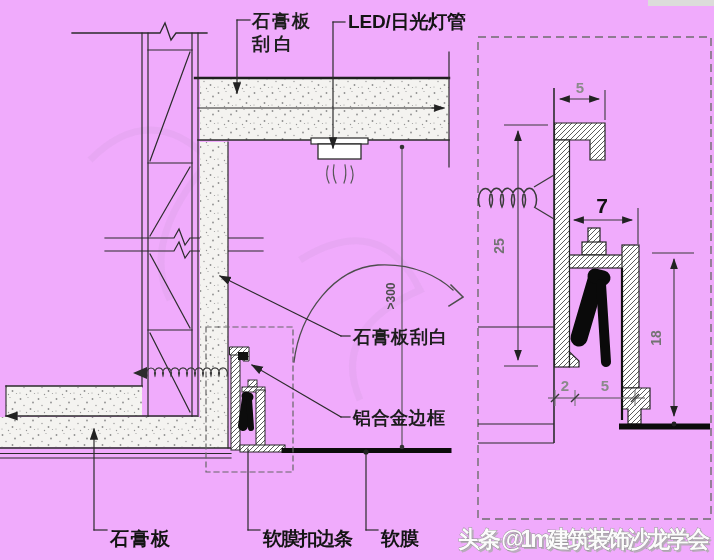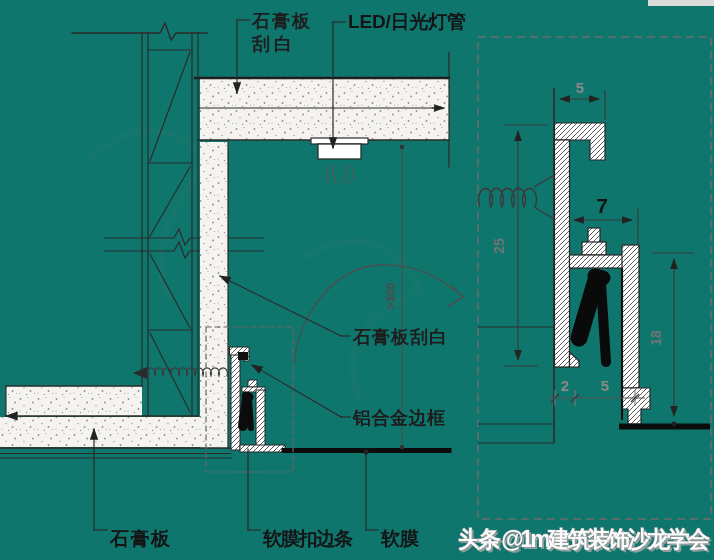--- a/index.html
+++ b/index.html
@@ -1,16 +1,16 @@
 <!DOCTYPE html>
 <html><head>
 <meta charset="utf-8">
 <style>
   html,body{margin:0;padding:0;background:#ffffff;}
-  .stage{position:relative;width:714px;height:560px;background:#0f766e;overflow:hidden;
+  .stage{position:relative;width:714px;height:560px;background:#f0abfc;overflow:hidden;
          font-family:"Liberation Sans","DejaVu Sans",sans-serif;}
   svg{display:block;}
   text{font-family:"Liberation Sans","DejaVu Sans",sans-serif;}
   .lbl{font-size:18px;font-weight:700;fill:#1d1d1d;}
   .lbl-big{font-size:19px;font-weight:700;fill:#141414;}
   .dim-gray{font-size:15px;fill:#8a8a8a;font-weight:600;}
   .dim-mid{font-size:14px;fill:#737373;font-weight:600;}
   .dim-dark{font-size:21px;fill:#121212;font-weight:700;}
   .dim-300{font-size:12px;fill:#4d4d4d;font-weight:600;}
   .wm-main{font-size:23px;font-weight:700;fill:#fbfbfb;stroke:#8f8f8f;stroke-width:0.8px;paint-order:stroke;}

